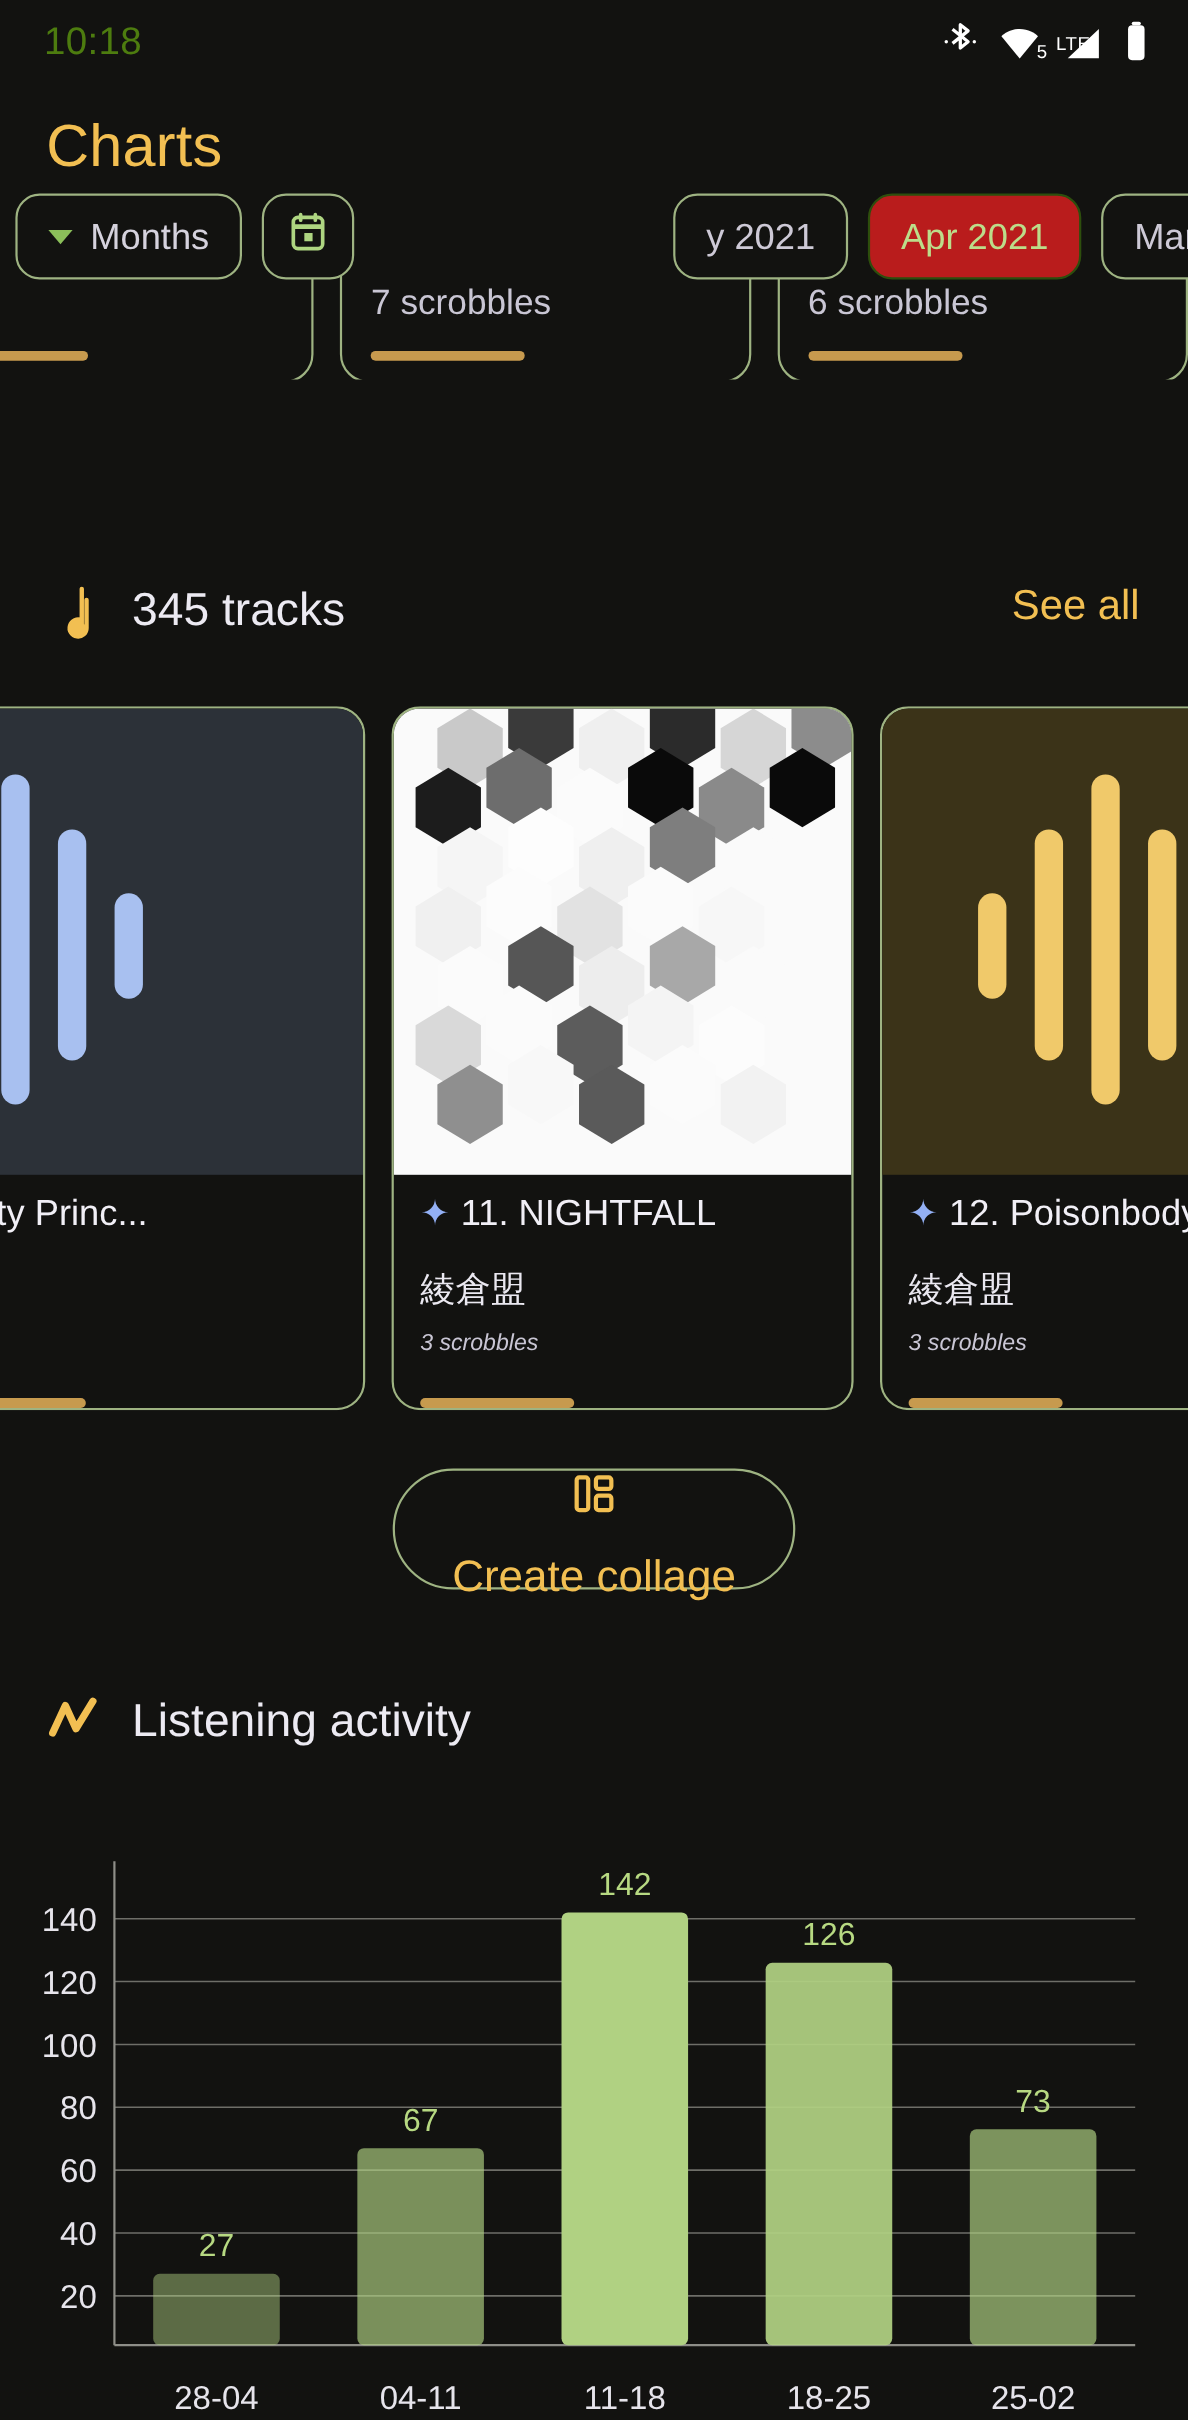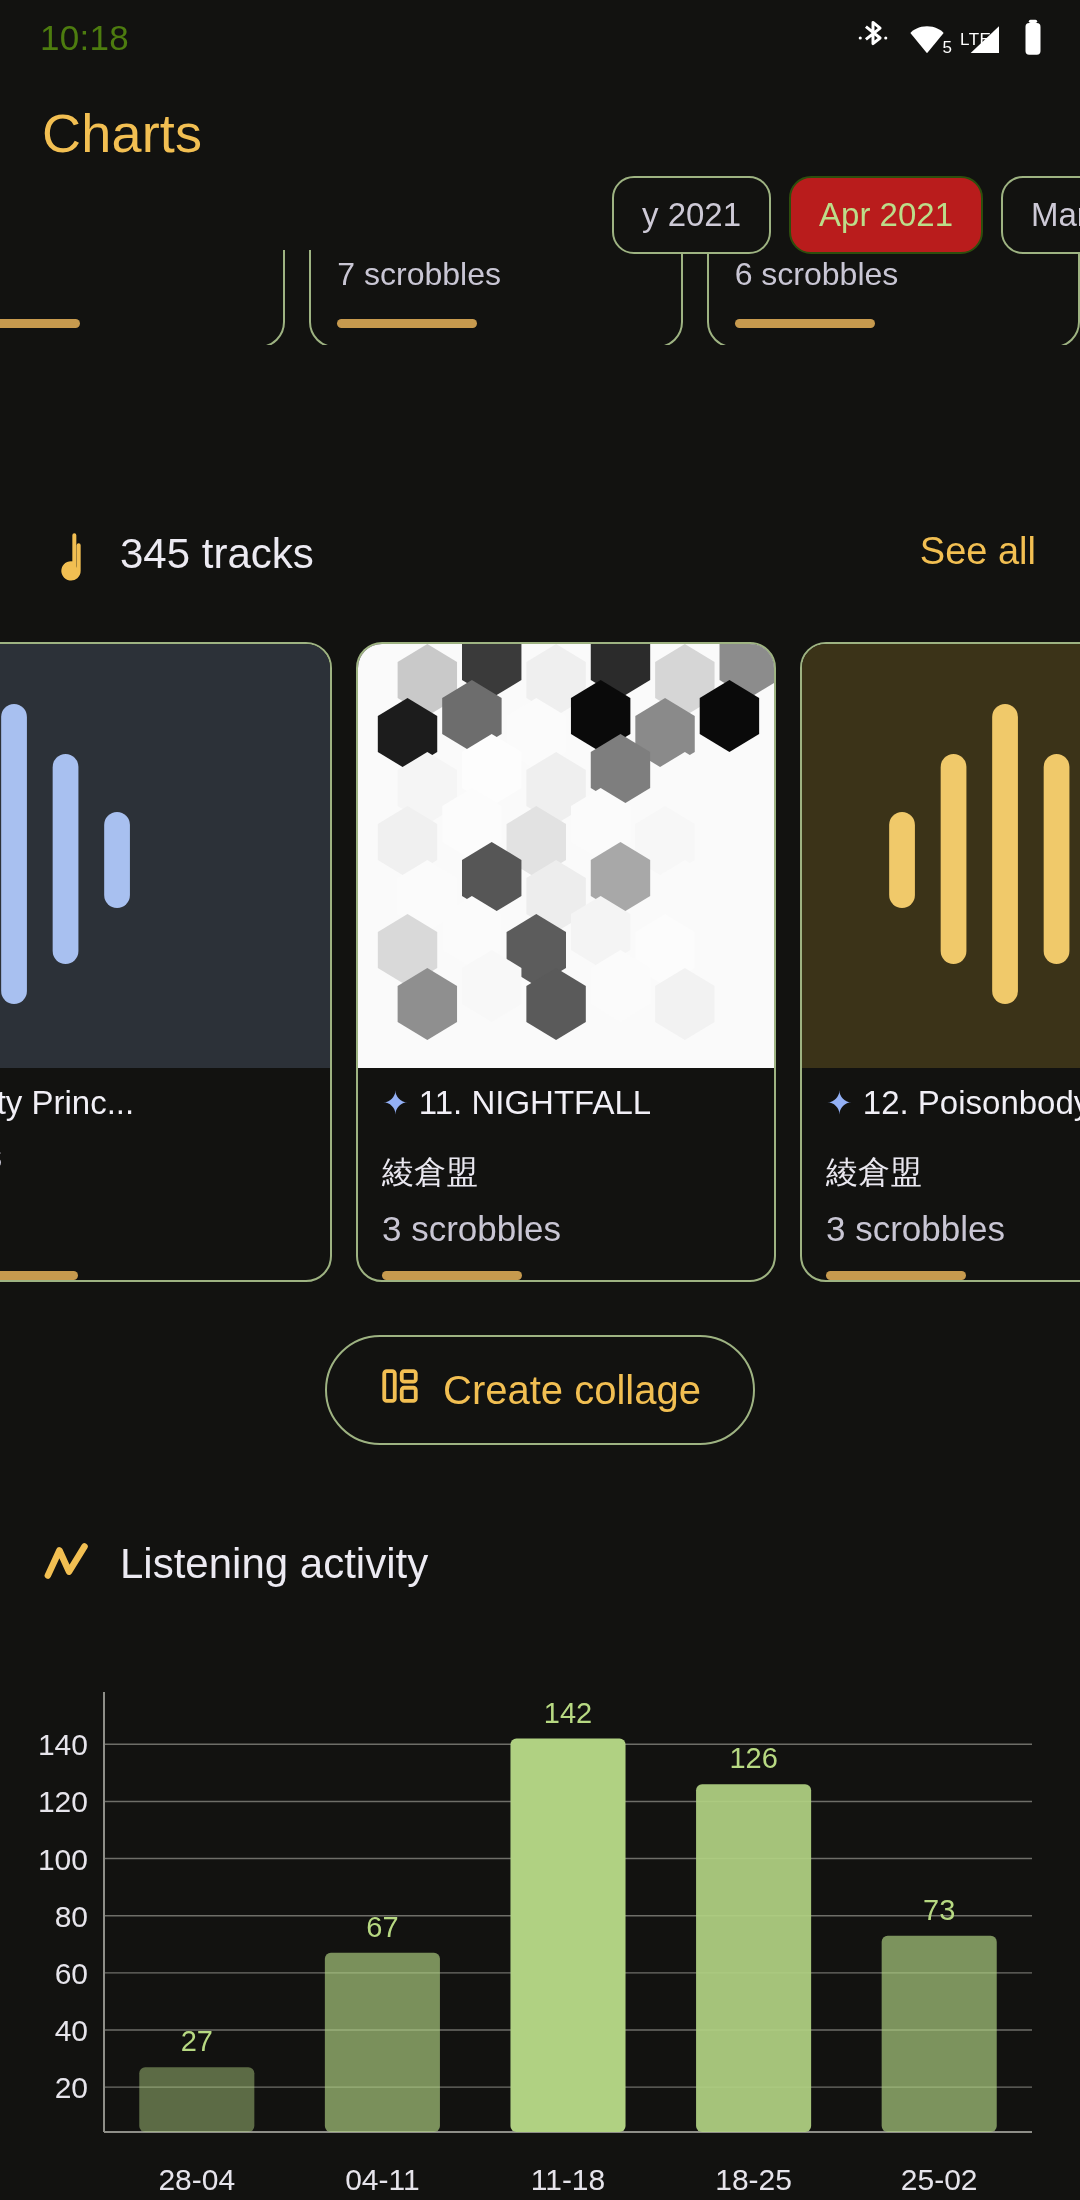--- a/index.html
+++ b/index.html
@@ -76,35 +76,35 @@
   }
   .art { width:100%; height:424px; position:relative; overflow:hidden; }
   .art.blue { background:#2c3138; }
   .art.gold { background:#3b3318; }
   .art svg { position:absolute; inset:0; width:100%; height:100%; }
   .tinfo { padding:16px 24px 0 24px; flex:1; }
   .tt { font-size:33px; color:#f1eff6; white-space:nowrap; overflow:hidden;
         display:flex; align-items:center; gap:10px; }
   .spark { color:#93b0f5; font-size:32px; }
   .tartist { font-size:32px; color:#eae8f0; margin-top:29px; white-space:nowrap; }
-  .tscr { font-size:35px; color:#c9c6d4; margin-top:14px; }
+  .tscr { font-size:21px; color:#c9c6d4; margin-top:14px;font-style:italic; }
   .tbar { height:9px; width:140px; background:#c79a4e; border-radius:5px;
           margin:22px 0 0 24px; }
 
   
   .tracks-full { position:absolute; top:642px; left:0; width:1080px; height:640px;
                  overflow:hidden; }
 
   
   .collage-wrap { position:absolute; top:1335px; left:0; width:1080px;
                   display:flex; justify-content:center; }
   .collage-btn {
     height:110px; border:2px solid #9eb382; border-radius:56px;
     display:flex; align-items:center; gap:22px; padding:0 52px;
-    color:#f2bf52; font-size:40px; background:#121210;
+    color:#f2bf52; font-size:40px; background:#121210;flex-direction:column;
   }
 
   
   .chart-head { top:1540px; }
   .chart-box { position:absolute; top:1640px; left:0; width:1080px; height:560px; }
   .chart-svg { display:block; }
   .axis-label { font-family:"Liberation Sans",sans-serif; font-size:30px; fill:#e6e4eb; }
   .val-label { font-family:"Liberation Sans",sans-serif; font-size:29px; fill:#b7d982; }
   .xt-label { font-family:"Liberation Sans",sans-serif; font-size:30px; fill:#e6e4eb; }
 </style>
@@ -158,20 +158,36 @@
     </div>
     <div class="top-card">
 
       <div class="tc-sub">6 scrobbles</div>
       <div class="tc-bar"></div>
     </div>
   </div>
 </div>
 
 <div class="chips-zone">
+  <div class="chips-row">
+    <div class="chip">
+      <span class="caret"></span>
+      <span>Months</span>
+    </div>
+    <div class="chip icon-only">
+      <span>
+        <svg width="40" height="42" viewBox="0 0 24 24" fill="none" stroke="#aed581" stroke-width="2">
+          <rect x="4" y="4" width="16" height="17" rx="2.5"></rect>
+          <path d="M4 9h16" stroke-width="2.6"></path>
+          <path d="M8 2.5v3M16 2.5v3" stroke-linecap="round"></path>
+          <rect x="10" y="12.5" width="4.5" height="4.5" fill="#aed581" stroke="none"></rect>
+        </svg>
+      </span>
+    </div>
+  </div>
   <div class="chip-overflow">
     <div class="chip faded">y 2021</div>
     <div class="chip selected">Apr 2021</div>
     <div class="chip faded">Mar 202</div>
   </div>
 </div>
 
 <div class="section-head" style="top:530px;">
   <div class="sh-icon">
     <svg width="40" height="54" viewBox="0 0 24 32">

